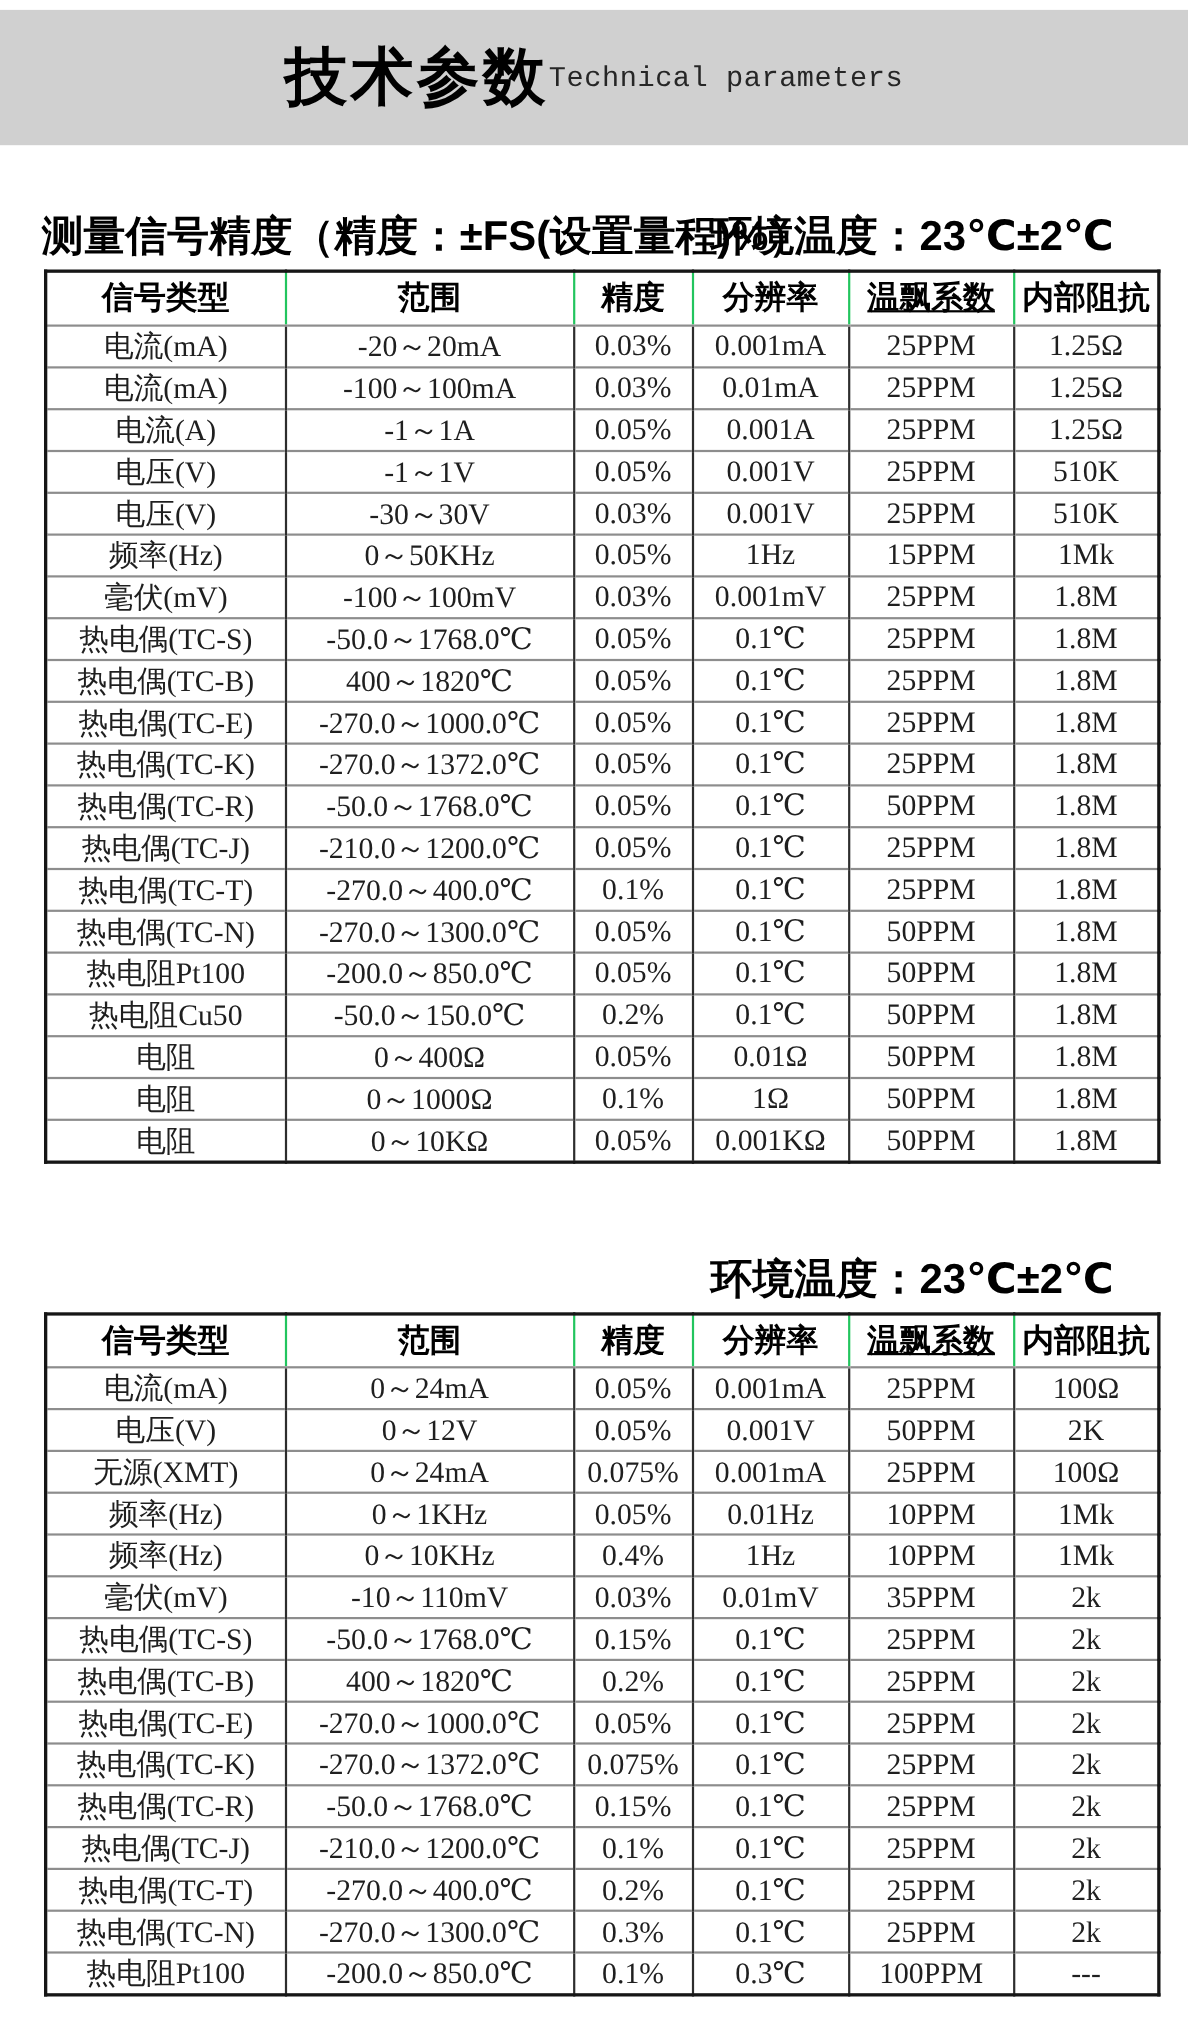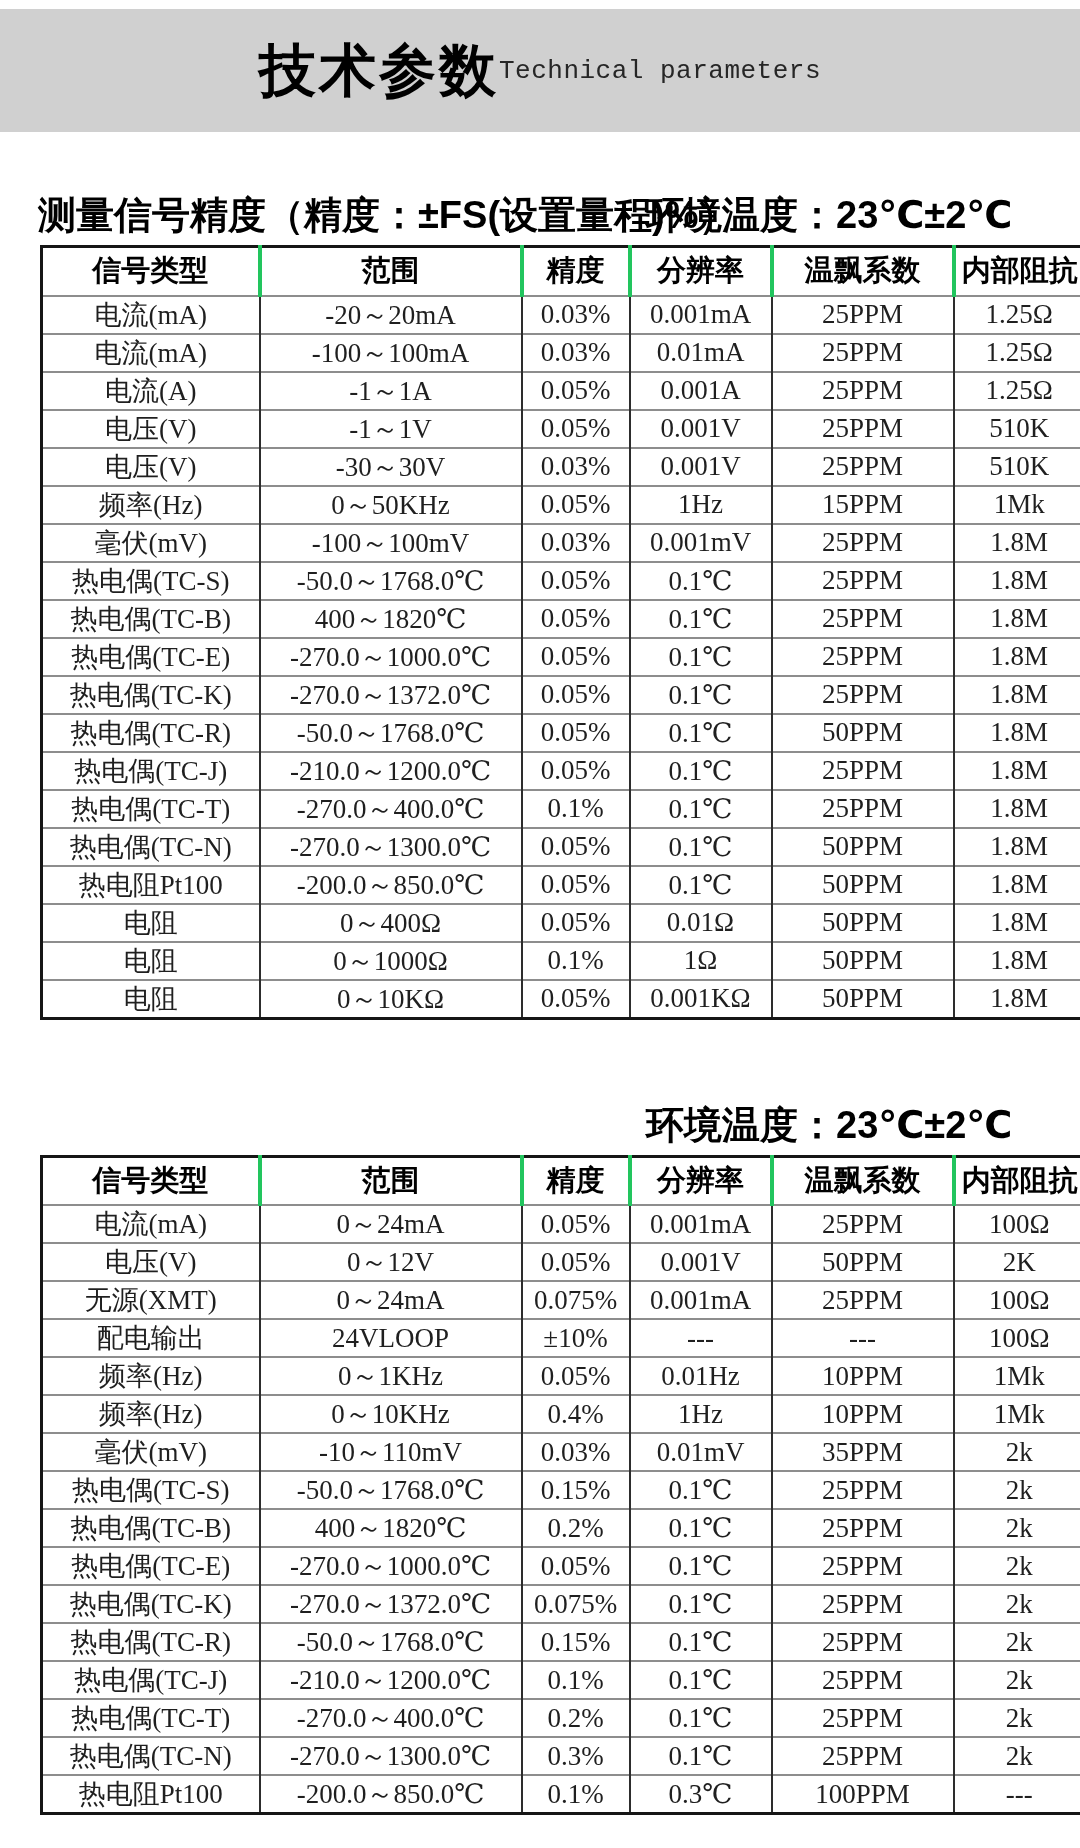--- a/index.html
+++ b/index.html
@@ -71,21 +71,21 @@
     margin-top: 9px;
   }
   table.spec-table th {
     font-family: "Liberation Sans", "DejaVu Sans", sans-serif;
     font-weight: bold;
     font-size: 29px;
     color: #000000;
     height: 49px;
     text-align: center;
     vertical-align: middle;
-    border-left: 4px solid #22c55e;
+    border-left: 2px solid #22c55e;
     border-bottom: 2px solid #8d8d8d;
     background: #ffffff;
   }
   table.spec-table td {
     font-family: "Liberation Serif", "DejaVu Serif", serif;
     font-size: 27px;
     color: #1f1f1f;
     text-align: center;
     vertical-align: middle;
     border-left: 2px solid #2d2d2d;
@@ -93,21 +93,21 @@
     background: #ffffff;
     overflow: hidden;
     white-space: nowrap;
   }
   table.t1 td { height: 34px; }
   table.t2 td { height: 33px; }
   table.spec-table th:nth-child(1) { width: 218px; }
   table.spec-table th:nth-child(2) { width: 262px; }
   table.spec-table th:nth-child(3) { width: 108px; margin-top: 32px; }
   table.spec-table th:nth-child(4) { width: 142px; }
-  table.spec-table th:nth-child(5) { width: 182px; }
+  table.spec-table th:nth-child(5) { width: 150px; text-decoration: underline; }
   table.spec-table th:nth-child(6) { width: 132px; }
   table.spec-table th:first-child,
   table.spec-table td:first-child { border-left: none; }
 </style>
 </head>
 <body>
 
 <div class="title-band">
   <div class="page-title">技术参数</div>
   <div class="page-subtitle">Technical parameters</div>
@@ -252,20 +252,28 @@
       </tr>
       <tr>
         <td>热电阻Pt100</td>
         <td>-200.0～850.0℃</td>
         <td>0.05%</td>
         <td>0.1℃</td>
         <td>50PPM</td>
         <td>1.8M</td>
       </tr>
       <tr>
+        <td>热电阻Cu50</td>
+        <td>-50.0～150.0℃</td>
+        <td>0.2%</td>
+        <td>0.1℃</td>
+        <td>50PPM</td>
+        <td>1.8M</td>
+      </tr>
+      <tr>
         <td>电阻</td>
         <td>0～400Ω</td>
         <td>0.05%</td>
         <td>0.01Ω</td>
         <td>50PPM</td>
         <td>1.8M</td>
       </tr>
       <tr>
         <td>电阻</td>
         <td>0～1000Ω</td>
@@ -319,28 +327,20 @@
       </tr>
       <tr>
         <td>无源(XMT)</td>
         <td>0～24mA</td>
         <td>0.075%</td>
         <td>0.001mA</td>
         <td>25PPM</td>
         <td>100Ω</td>
       </tr>
       <tr>
-        <td>配电输出</td>
-        <td>24VLOOP</td>
-        <td>±10%</td>
-        <td>---</td>
-        <td>---</td>
-        <td>100Ω</td>
-      </tr>
-      <tr>
         <td>频率(Hz)</td>
         <td>0～1KHz</td>
         <td>0.05%</td>
         <td>0.01Hz</td>
         <td>10PPM</td>
         <td>1Mk</td>
       </tr>
       <tr>
         <td>频率(Hz)</td>
         <td>0～10KHz</td>

